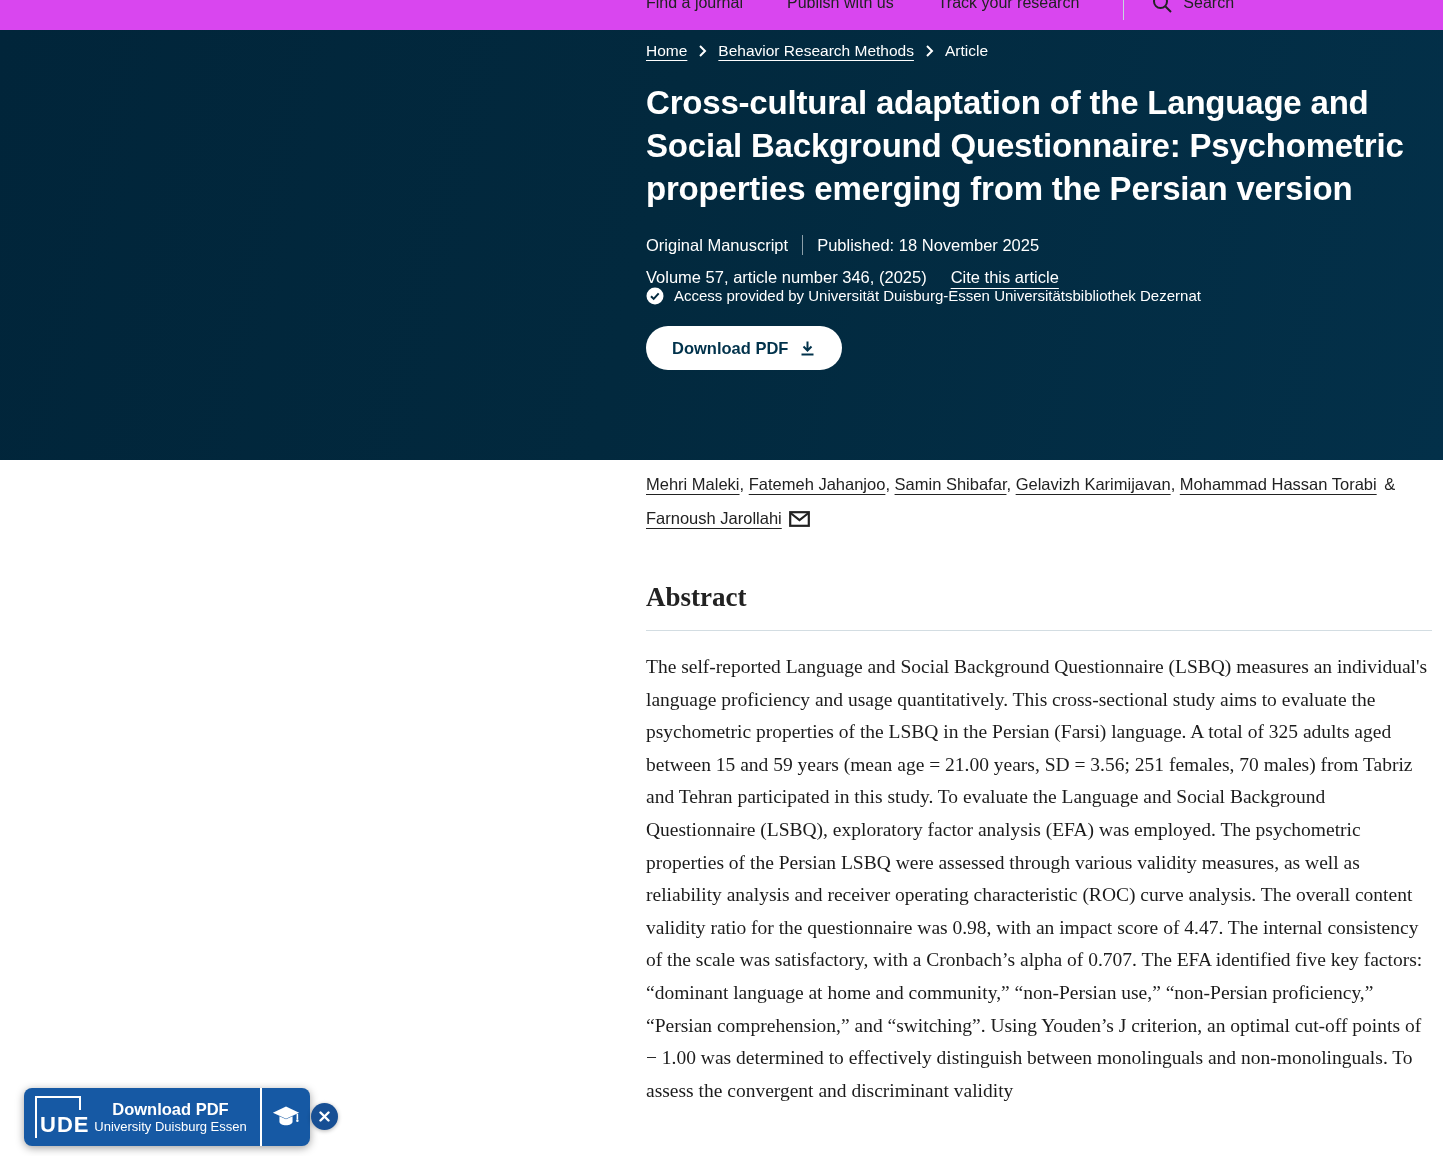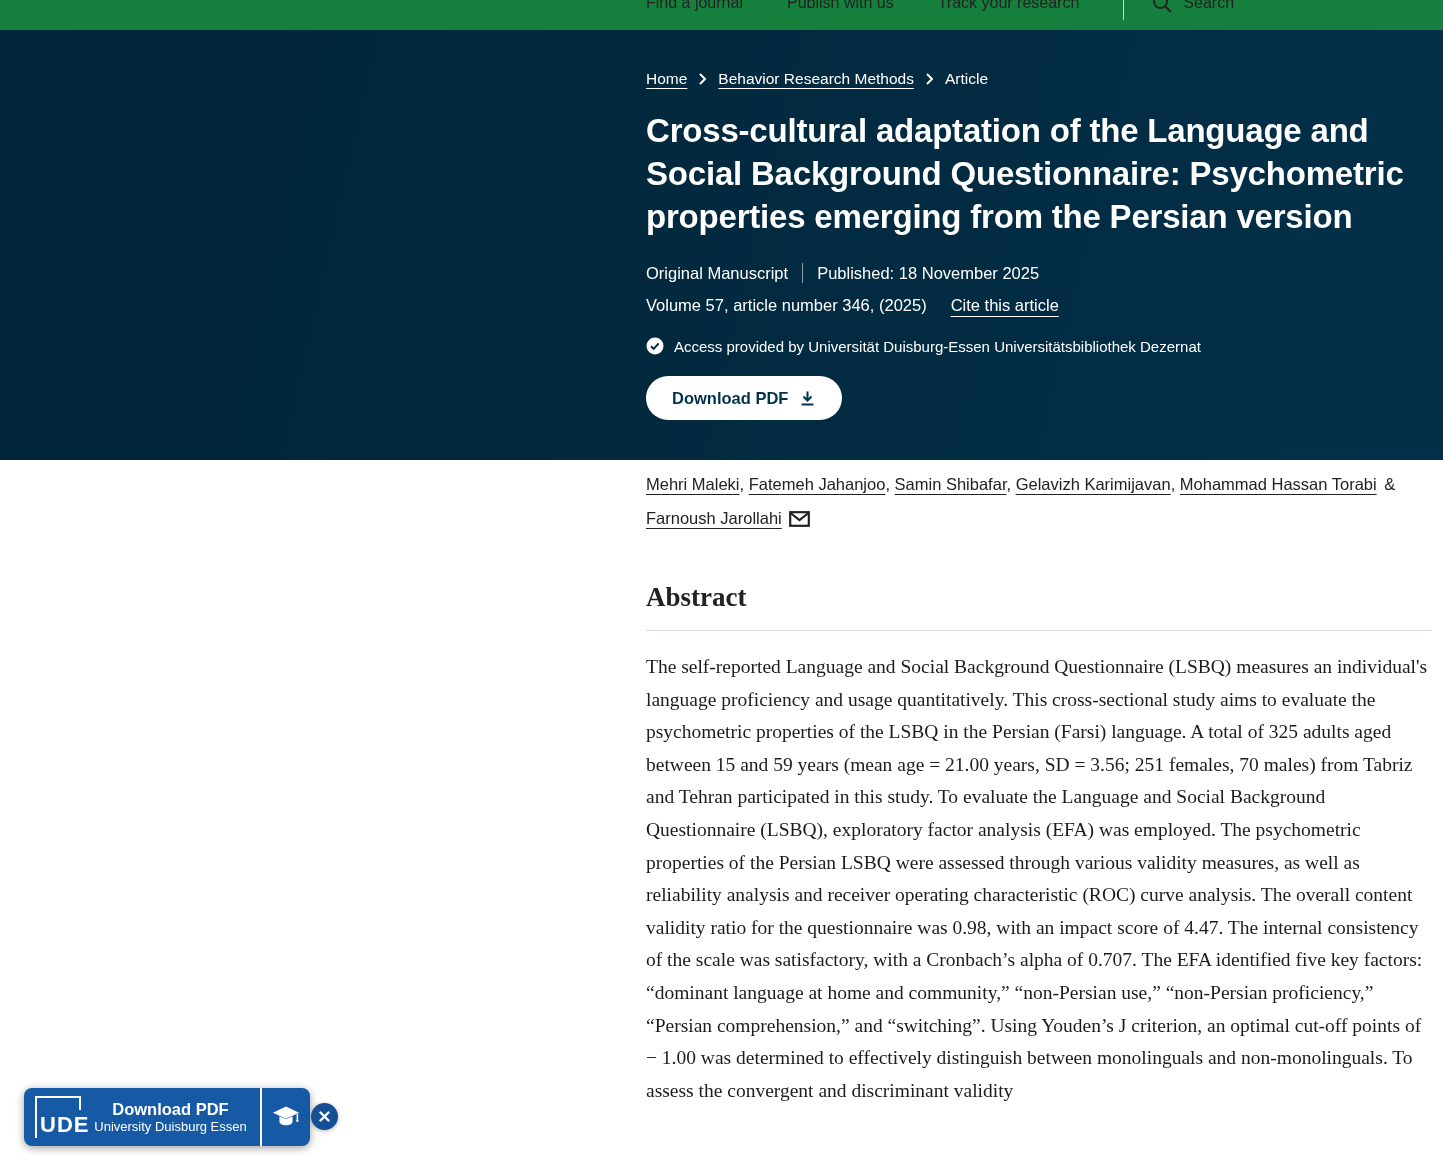--- a/index.html
+++ b/index.html
@@ -1,48 +1,48 @@
 <!DOCTYPE html>
 <html><head>
 <meta charset="utf-8">
 <style>
   * { margin:0; padding:0; box-sizing:border-box; }
   html,body { width:1443px; height:1156px; overflow:hidden; background:#fff;
     font-family:"Liberation Sans", sans-serif; }
 
   
-  .topbar { position:relative; height:30px; background:#15803d; overflow:hidden; }
+  .topbar { position:relative; height:30px; background:#d946ef; overflow:hidden; }
   .topbar-inner { position:absolute; left:646px; top:-14px; height:34px;
     display:flex; align-items:center; font-size:16px; color:#222; white-space:nowrap; }
   .nav-item { margin-right:44px; cursor:pointer; }
   .nav-divider { width:1px; height:34px; background:#c7d6de; margin-right:26px; }
   .search-group { display:flex; align-items:center; gap:9px; cursor:pointer; }
 
   
   .hero { height:430px; color:#fff;
     background:linear-gradient(103deg,#01253a 0%,#02293e 45%,#033049 100%); }
-  .hero-inner { margin-left:646px; width:786px; padding-top:40px; }
+  .hero-inner { margin-left:646px; width:786px; padding-top:12px; }
 
   .breadcrumb { display:flex; align-items:center; gap:11px; font-size:15.5px; }
   .crumb-link { color:#fff; text-decoration:underline; text-underline-offset:4px;
     text-decoration-thickness:1px; cursor:pointer; }
   .crumb-current { color:#fff; }
   .crumb-sep { display:flex; align-items:center; }
 
   .article-title { margin-top:21px; font-size:33px; font-weight:700;
     line-height:43px; letter-spacing:-0.2px; }
 
   .meta-row { margin-top:25px; display:flex; align-items:center; gap:14px; font-size:16.5px; }
   .meta-sep { width:1px; height:20px; background:rgba(255,255,255,.55); }
 
   .volume-row { margin-top:13px; display:flex; align-items:center; gap:24px; font-size:16.5px; }
   .cite-link { color:#fff; text-decoration:underline; text-underline-offset:5px;
     text-decoration-thickness:1px; cursor:pointer; }
 
-  .access-row { margin-top:22px; display:flex; align-items:center; gap:10px; font-size:15px; }
+  .access-row { display:flex; align-items:flex-start; gap:10px; font-size:15px; }
 
   .download-btn { margin-top:21px; height:44px; padding:0 26px; border:none;
     border-radius:22px; background:#fff; color:#01324b; font-weight:700;
     font-size:16.5px; font-family:"Liberation Sans",sans-serif;
     display:inline-flex; align-items:center; gap:11px; cursor:pointer; }
 
   
   .main-inner { margin-left:646px; width:786px; padding-top:7px; }
 
   .authors { font-size:16.5px; line-height:34px; color:#222; }

